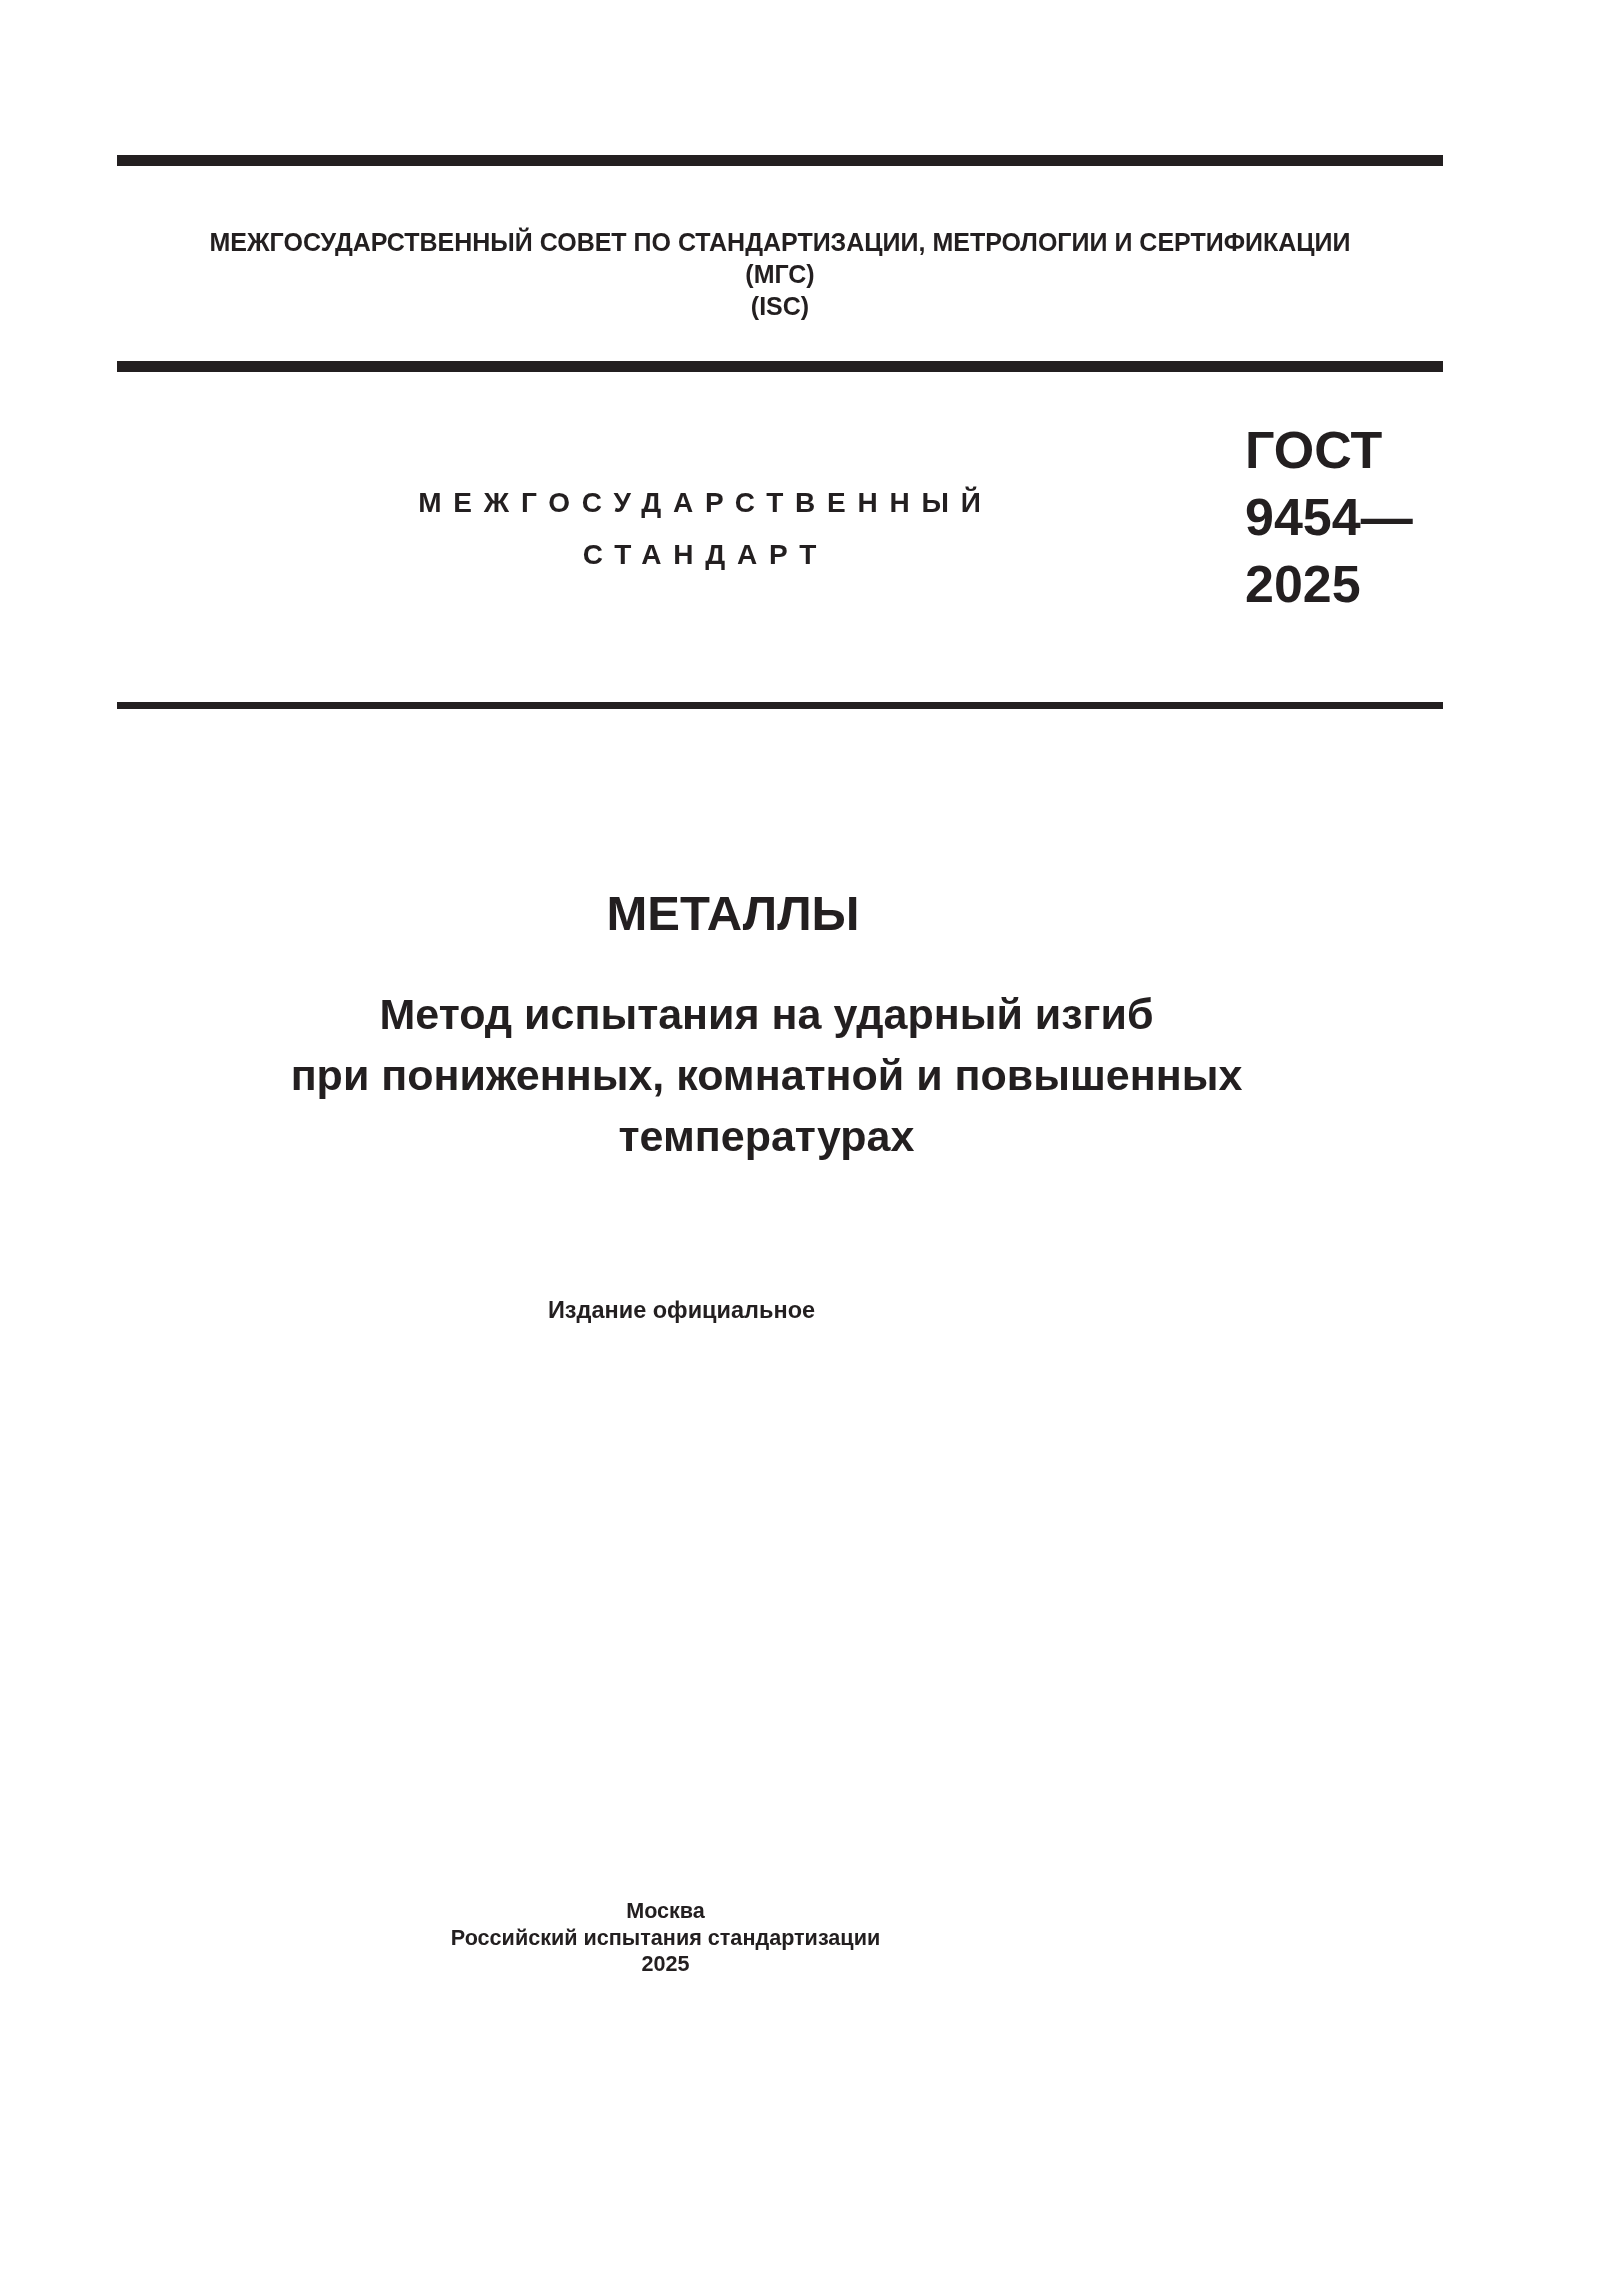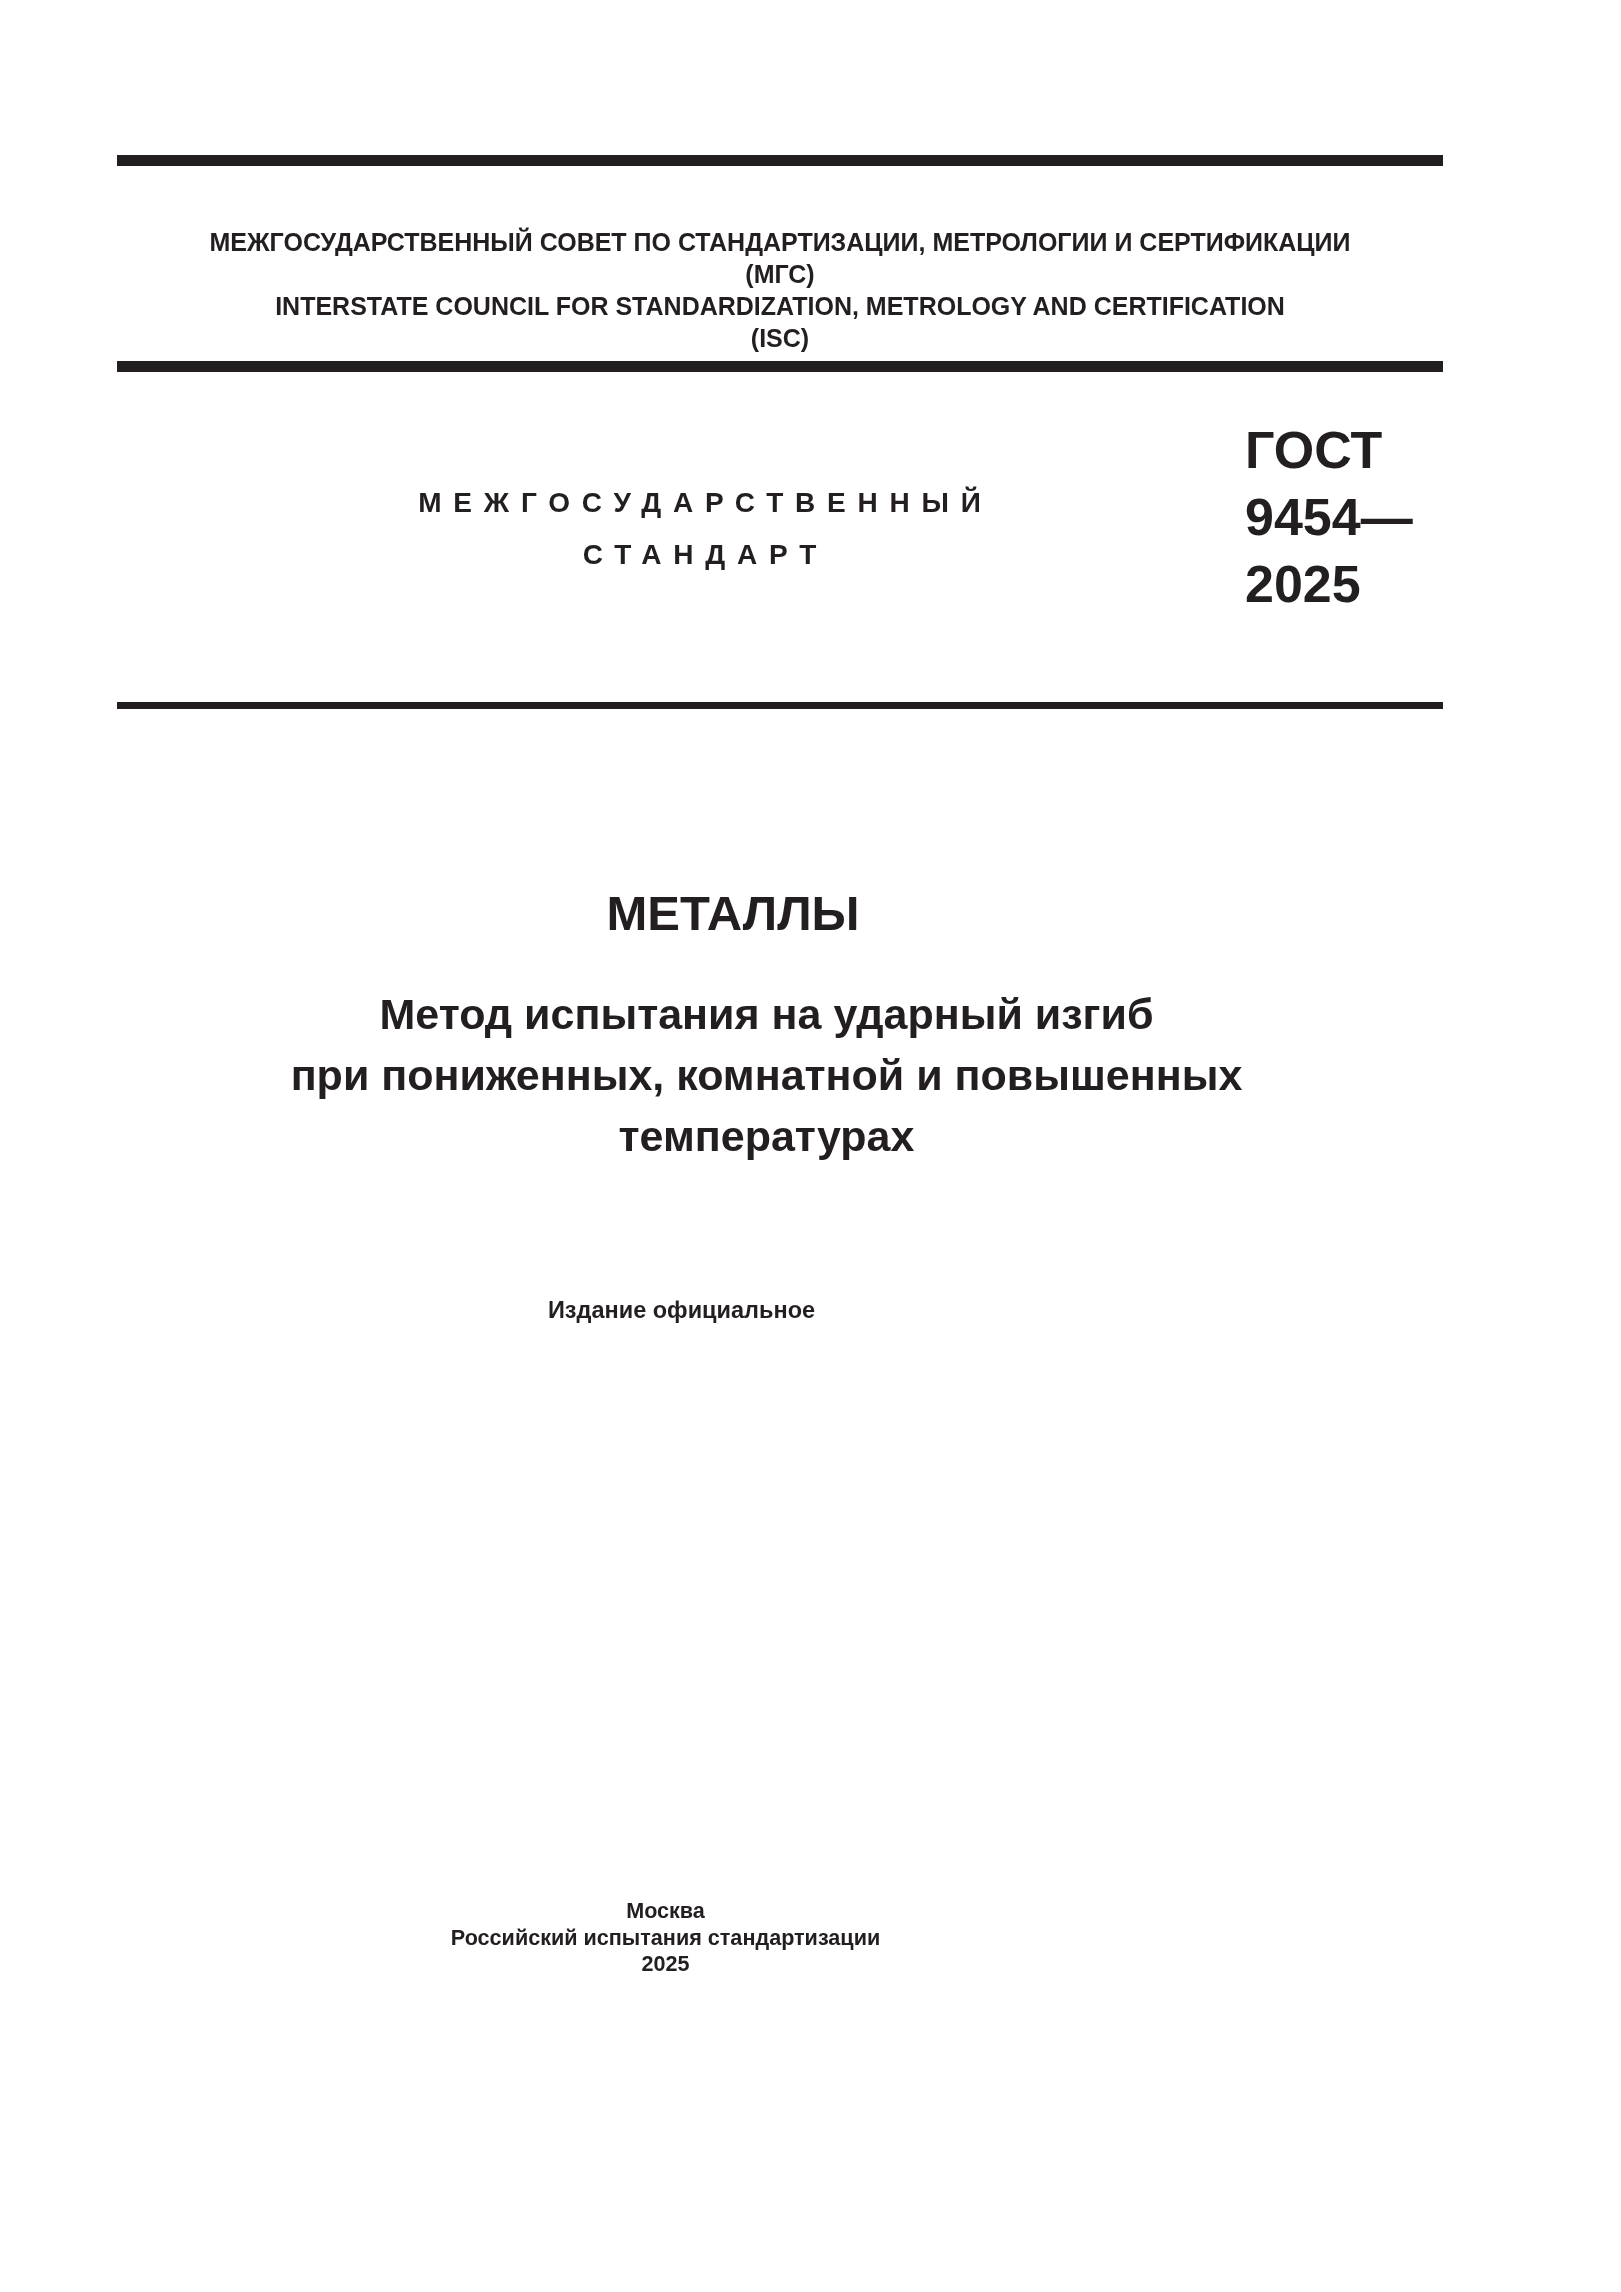--- a/index.html
+++ b/index.html
@@ -36,21 +36,20 @@
     .line { display: block; }
   </style>
 </head>
 <body>
 
 <div class="rule rule-top"></div>
 
 <div class="council">
   <span class="line">МЕЖГОСУДАРСТВЕННЫЙ СОВЕТ ПО СТАНДАРТИЗАЦИИ, МЕТРОЛОГИИ И СЕРТИФИКАЦИИ</span>
   <span class="line">(МГС)</span>
-  <span class="line">INTERSTATE COUNCIL FOR STANDARDIZATION, METROLOGY AND CERTIFICATION</span>
   <span class="line">(ISC)</span>
 </div>
 
 <div class="rule rule-mid"></div>
 
 <div class="standard-kind">
   <span class="line">МЕЖГОСУДАРСТВЕННЫЙ</span>
   <span class="line">СТАНДАРТ</span>
 </div>
 

